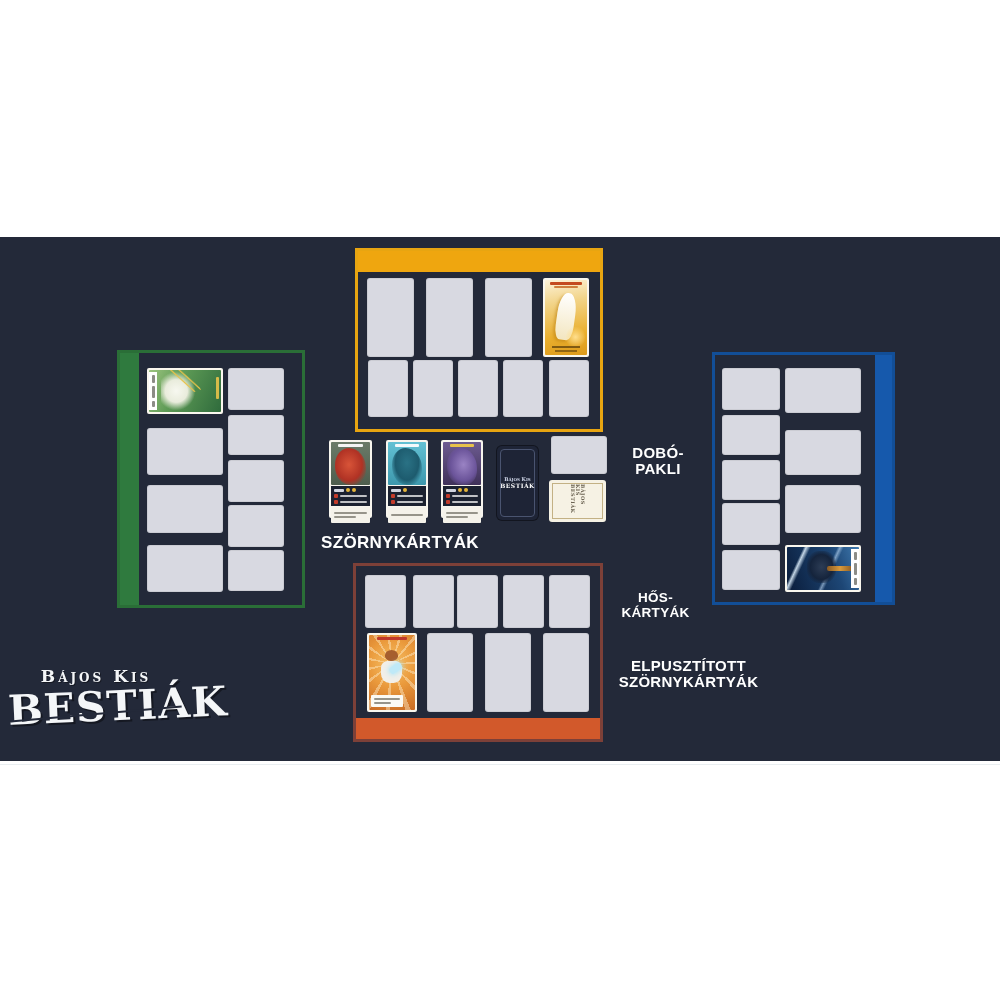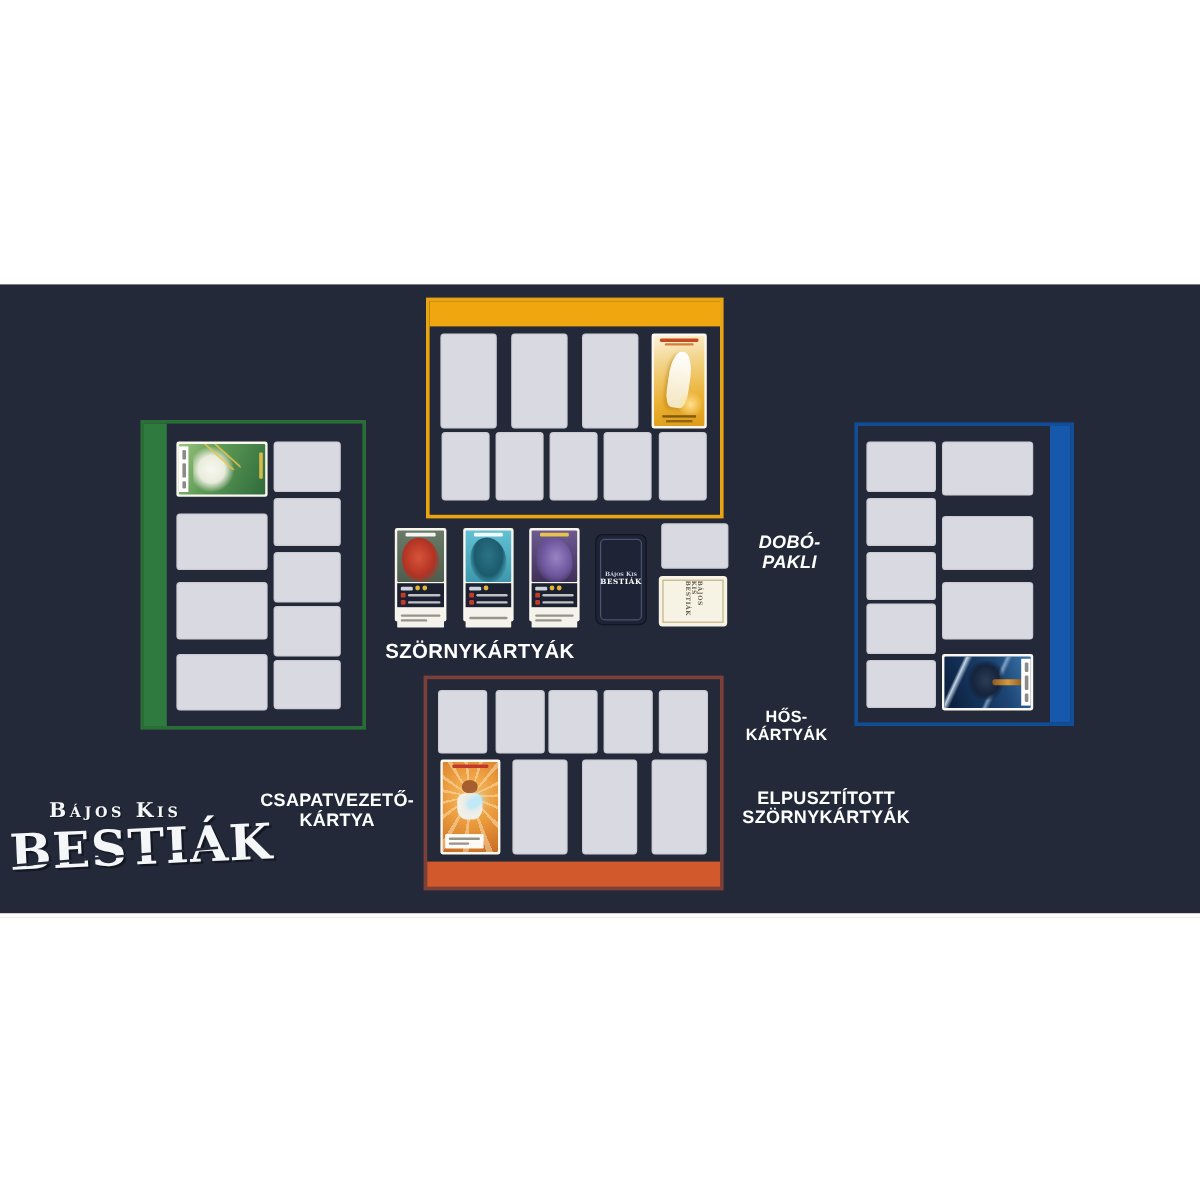--- a/index.html
+++ b/index.html
@@ -303,34 +303,30 @@
   <div class="wcard" style="left:549px;top:480px;width:57px;height:42px;">
     <div class="wcard-inner">
       <div class="wtext">Bájos Kis Bestiák</div>
     </div>
   </div>
 
   <div class="lbl" style="left:320px;top:534px;width:160px;font-size:17px;">
     <span>SZÖRNYKÁRTYÁK</span>
   </div>
 
-  <div class="lbl" style="left:618px;top:445px;width:80px;font-size:15px;font-style:italic;">
+  <div class="lbl" style="left:618px;top:445px;width:80px;font-size:15px;">
     <span>DOBÓ-</span>
     <span>PAKLI</span>
   </div>
 
   <div class="lbl" style="left:613px;top:591px;width:85px;font-size:13.5px;">
     <span>HŐS-</span>
     <span>KÁRTYÁK</span>
   </div>
 
-  <div class="lbl" style="left:206px;top:660px;width:150px;font-size:15px;">
-    <span>CSAPATVEZETŐ-</span>
-    <span>KÁRTYA</span>
-  </div>
 
   <div class="lbl" style="left:606px;top:658px;width:165px;font-size:15px;">
     <span>ELPUSZTÍTOTT</span>
     <span>SZÖRNYKÁRTYÁK</span>
   </div>
 
   <div id="logo">
     <div class="l1">Bájos Kis</div>
     <div class="l2">BESTIÁK</div>
     <div class="crack"></div>

